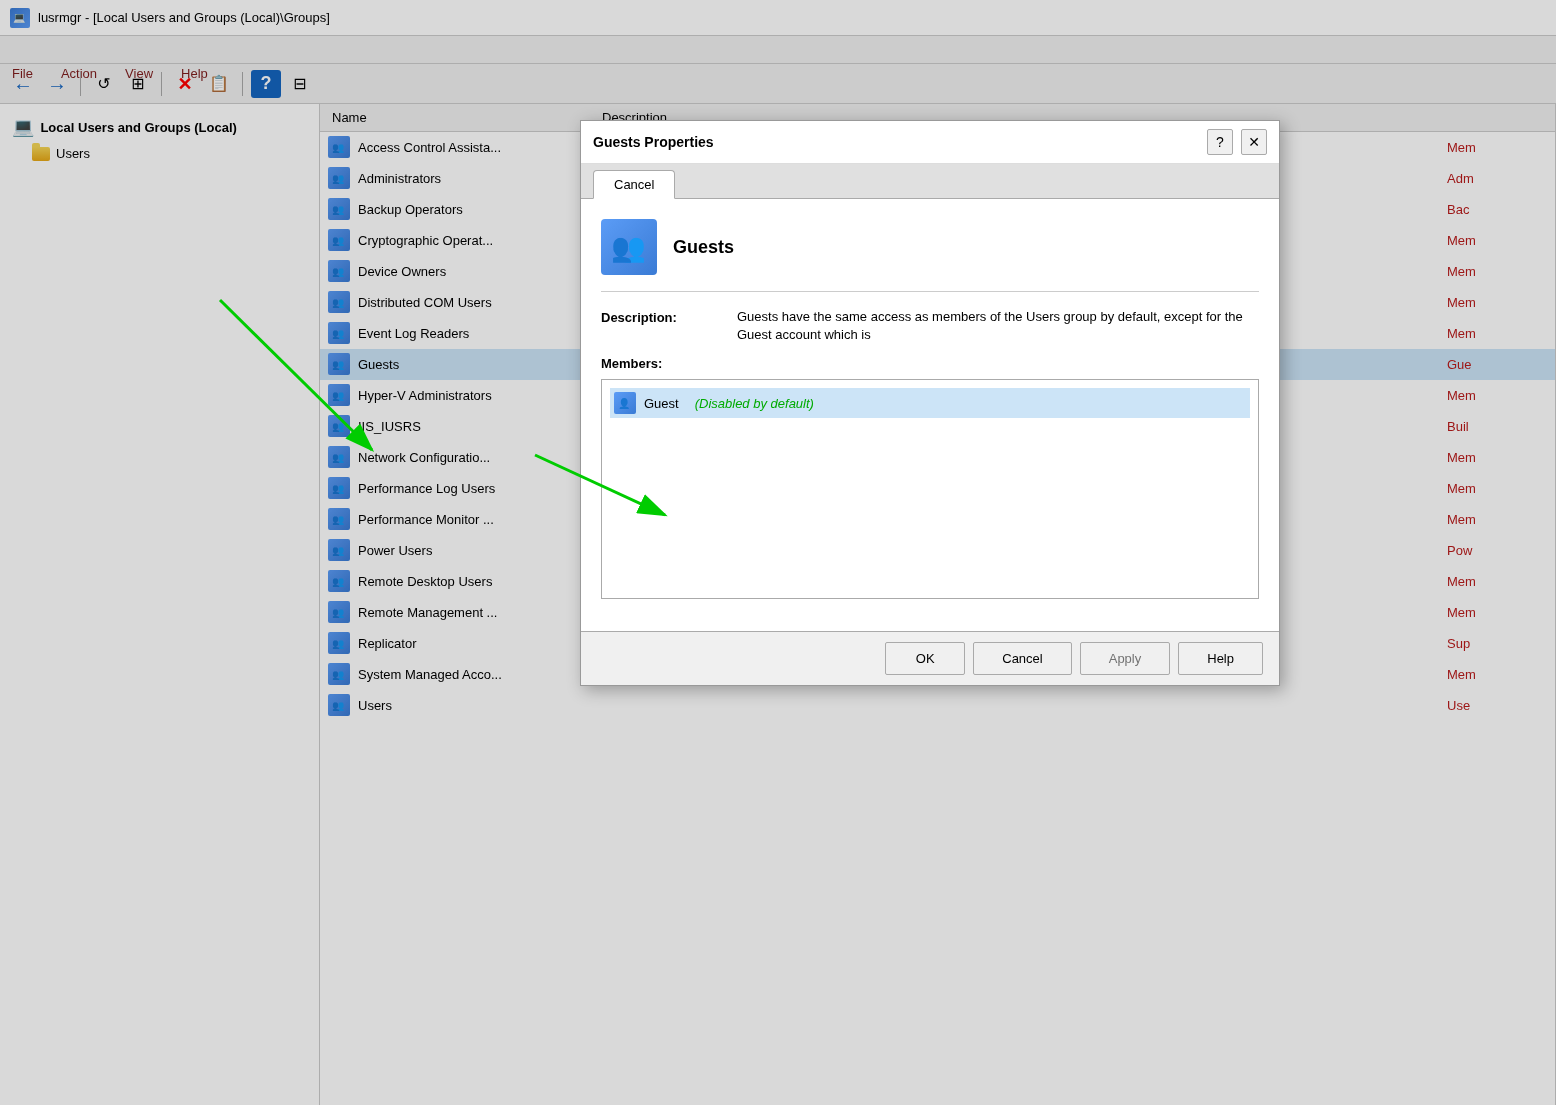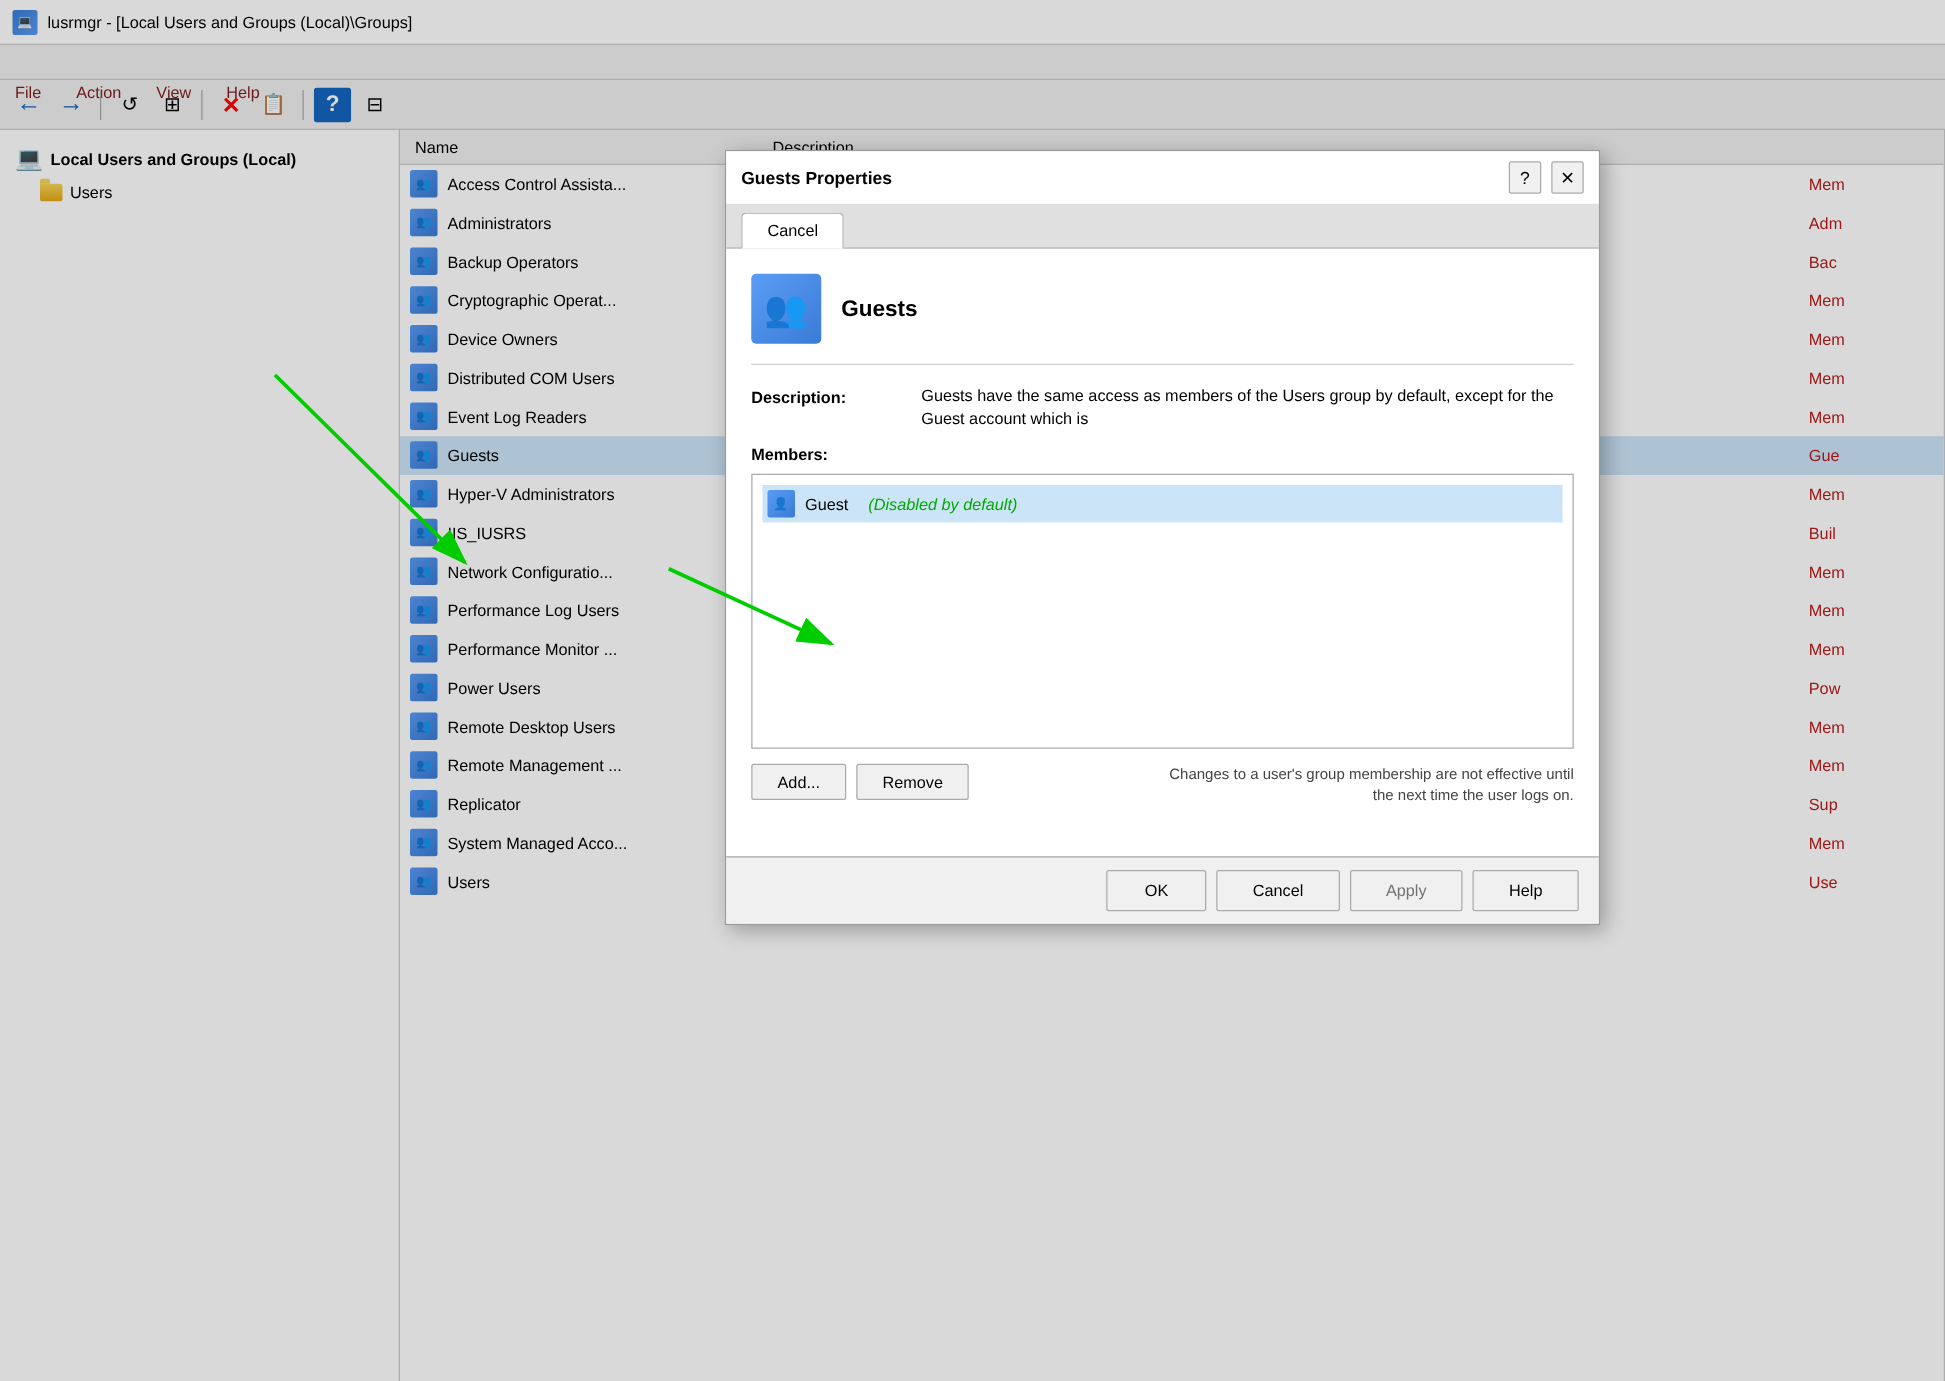--- a/index.html
+++ b/index.html
@@ -128,21 +128,21 @@
       background: #fff;
       overflow-y: auto;
     }
     .list-header {
       display: flex;
       background: #f0f0f0;
       border-bottom: 1px solid #ccc;
       font-size: 13px;
       font-weight: normal;
       padding: 4px 8px;
-      gap: 36px;
+      gap: 20px;
     }
     .list-header-col { padding: 2px 4px; cursor: pointer; }
     .list-row {
       display: flex;
       align-items: center;
       padding: 4px 8px;
       gap: 8px;
       font-size: 13px;
       cursor: pointer;
       border-bottom: 1px solid transparent;
@@ -511,27 +511,20 @@
 
       <div class="members-label">Members:</div>
       <div class="members-box">
         <div class="member-item selected">
           <span class="member-icon">👤</span>
           <span>Guest</span>
           <span class="disabled-text" style="margin-left:8px;">(Disabled by default)</span>
         </div>
       </div>
 
-      <div style="display:flex; justify-content:space-between; align-items:flex-start; margin-bottom:8px;">
-        <div class="member-buttons">
-          <button class="member-btn">Add...</button>
-          <button class="member-btn">Remove</button>
-        </div>
-        <div class="change-notice">Changes to a user's group membership are not effective until the next time the user logs on.</div>
-      </div>
 
     </div>
 
     <div class="dialog-footer">
       <button class="footer-btn">OK</button>
       <button class="footer-btn">Cancel</button>
       <button class="footer-btn disabled">Apply</button>
       <button class="footer-btn">Help</button>
     </div>
 

